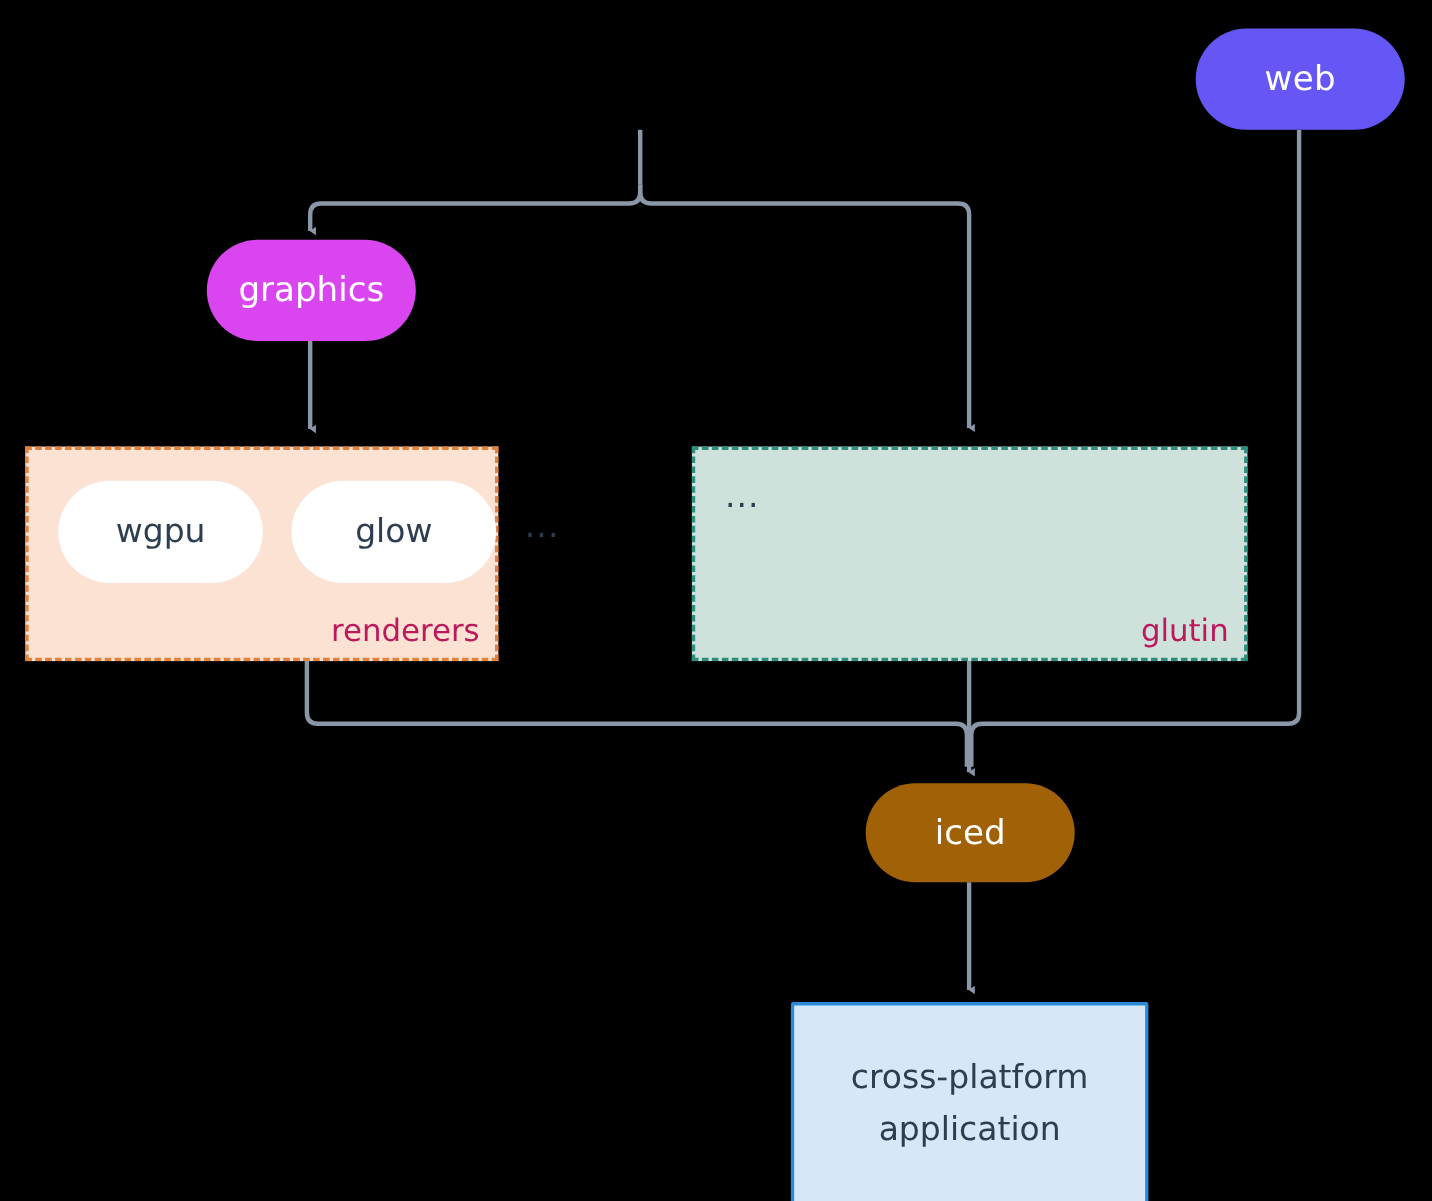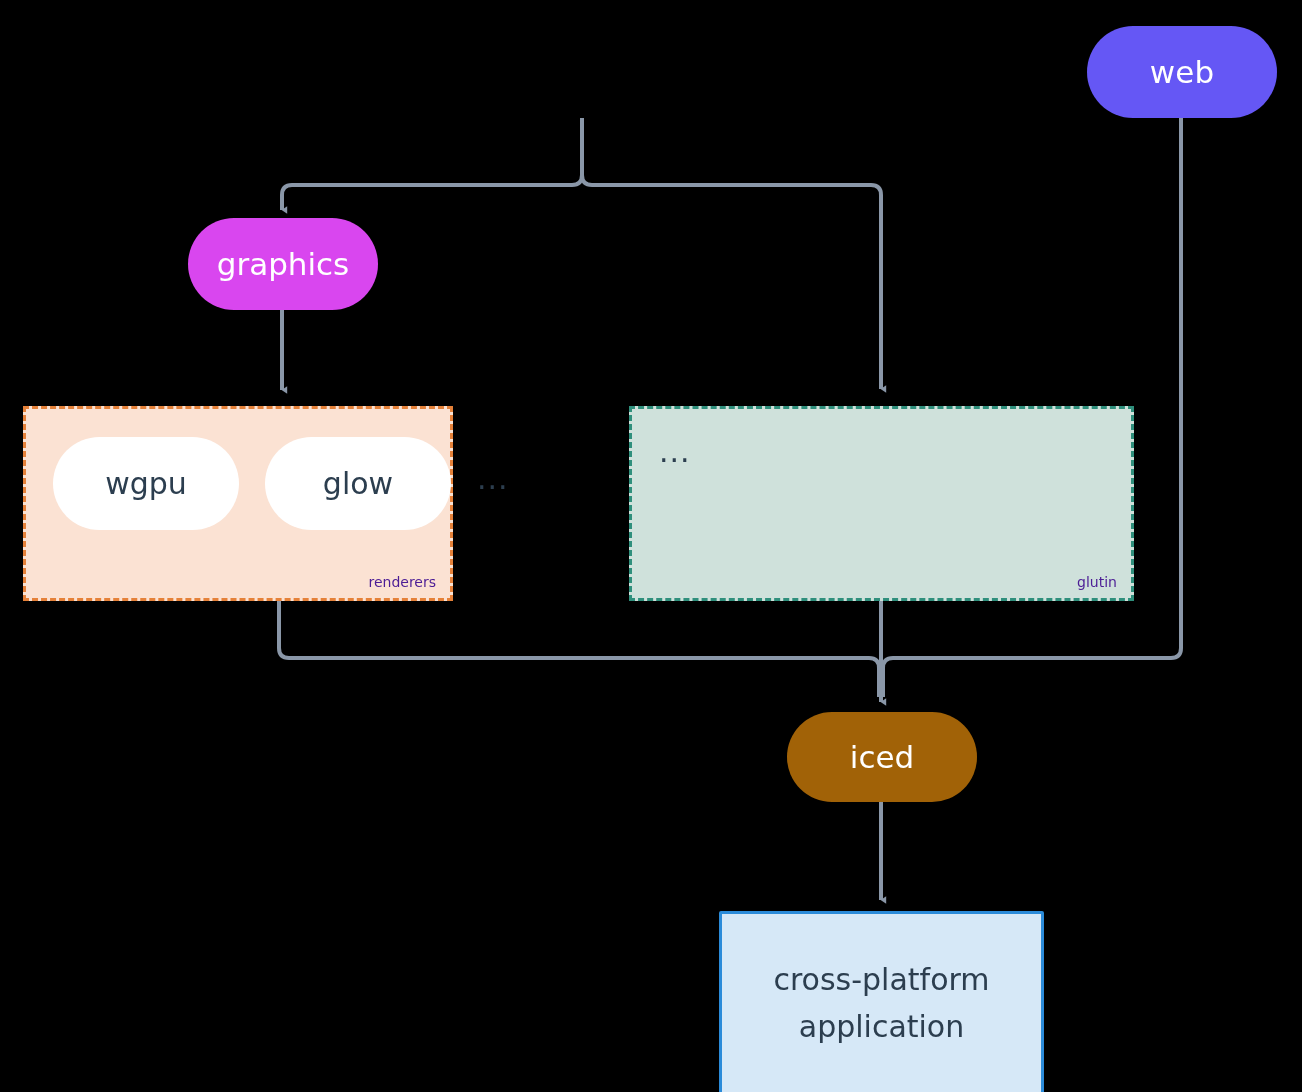--- a/index.html
+++ b/index.html
@@ -72,22 +72,22 @@
   #cluster-renderers {
     left: 23px; top: 406px; width: 430px; height: 195px; text-decoration: underline;
   }
   #cluster-shells {
     left: 629px; top: 406px; width: 505px; height: 195px;
   }
   .cluster-label {
     position: absolute;
     right: 14px;
     bottom: 8px;
-    font-size: 14px;
-    color: #4c1d95;
+    font-size: 28px;
+    color: #be185d;
     white-space: nowrap;
   }
   .cluster-items {
     position: absolute;
     left: 0; top: 28px;
     display: flex;
     align-items: center;
     gap: 26px;
     padding-left: 27px;
   }

